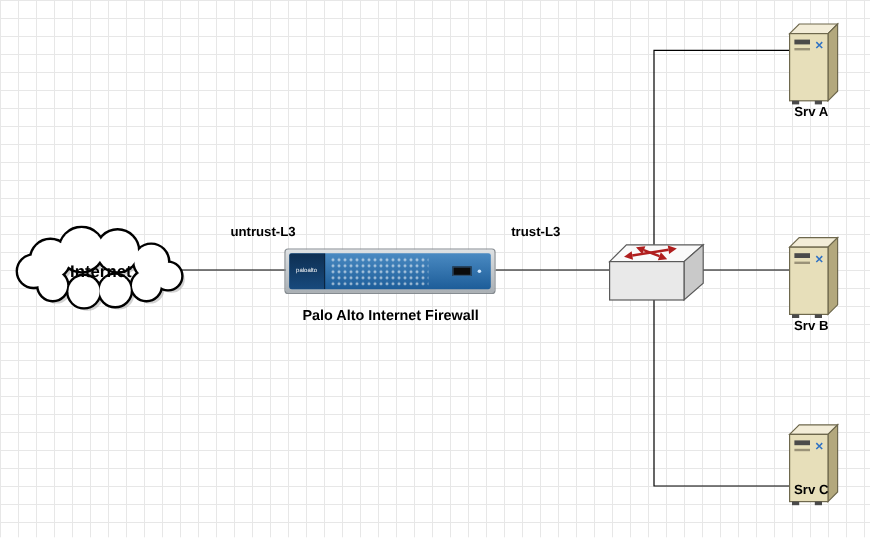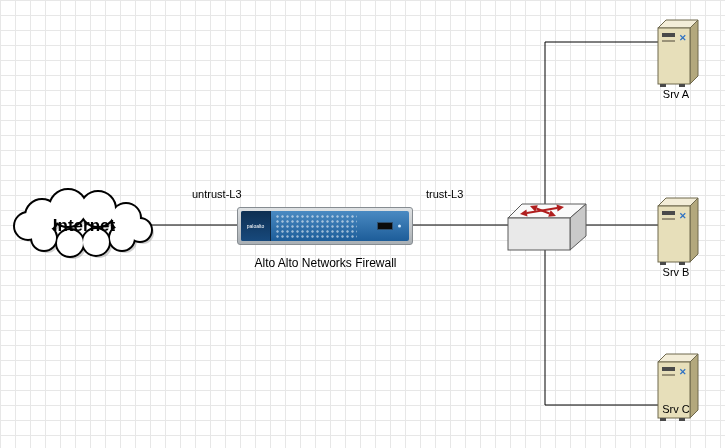--- a/index.html
+++ b/index.html
@@ -14,29 +14,29 @@
     background-image:
       linear-gradient(to right, #e7e7e7 1px, transparent 1px),
       linear-gradient(to bottom, #e7e7e7 1px, transparent 1px);
     background-size: 15px 15px;
   }
 
   .abs { position: absolute; }
 
   #connector-layer { position: absolute; left: 0; top: 0; width: 725px; height: 448px; }
 
-  .lbl { position: absolute; color: #000; white-space: nowrap; }
+  .lbl { position: absolute; color: #000; white-space: nowrap; font-weight: bold; }
   .iface-lbl { font-size: 11px; }
   .caption-lbl { font-size: 12px; text-align: center; }
   .srv-lbl { font-size: 11px; text-align: center; width: 54px; }
 
   .internet-lbl {
     left: 8px; top: 188px; width: 152px; height: 76px;
     display: flex; align-items: center; justify-content: center;
-    font-size: 17px; font-weight: bold;
+    font-size: 14px; font-weight: bold;
   }
 
   
   .firewall {
     position: absolute; left: 237px; top: 207px; width: 176px; height: 38px;
     background: linear-gradient(#dfe2e4, #a9afb4);
     border: 1px solid #868c91;
     border-radius: 3px;
     padding: 3px;
   }
@@ -105,21 +105,21 @@
   <div class="lbl iface-lbl" style="left:426px; top:188px;">trust-L3</div>
 
   <div class="firewall">
     <div class="fw-body">
       <div class="fw-logo">paloalto</div>
       <div class="fw-dots"></div>
       <div class="fw-lcd"></div>
       <div class="fw-led"></div>
     </div>
   </div>
-  <div class="lbl caption-lbl" style="left:228px; top:256px; width:195px;">Alto Alto Networks Firewall</div>
+  <div class="lbl caption-lbl" style="left:228px; top:256px; width:195px;">Palo Alto Internet Firewall</div>
 
   <svg class="abs" style="left:505px; top:200px;" width="84" height="55" viewBox="0 0 84 55">
     <polygon points="3,18 17,4 81,4 65,18" fill="#fafafa" stroke="#5a5a5a" stroke-width="1"></polygon>
     <polygon points="65,18 81,4 81,36 65,50" fill="#c9c9c9" stroke="#5a5a5a" stroke-width="1"></polygon>
     <rect x="3" y="18" width="62" height="32" fill="#e9e9e9" stroke="#5a5a5a" stroke-width="1"></rect>
     <g>
       <line x1="21.9" y1="12.9" x2="52.1" y2="8.1" stroke="#b01e1e" stroke-width="2"></line>
       <polygon points="59,7 52.6,11.6 51.5,4.6" fill="#b01e1e"></polygon>
       <polygon points="15,14 22.5,16.4 21.4,9.4" fill="#b01e1e"></polygon>
       <line x1="31.5" y1="8.5" x2="44.5" y2="13.5" stroke="#b01e1e" stroke-width="2"></line>

